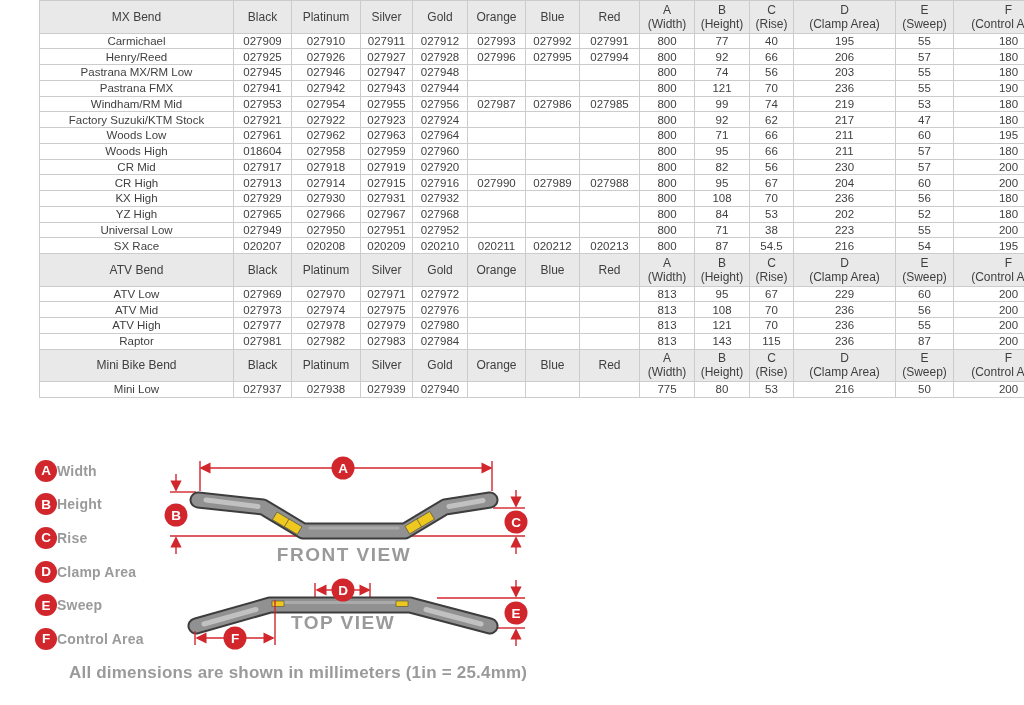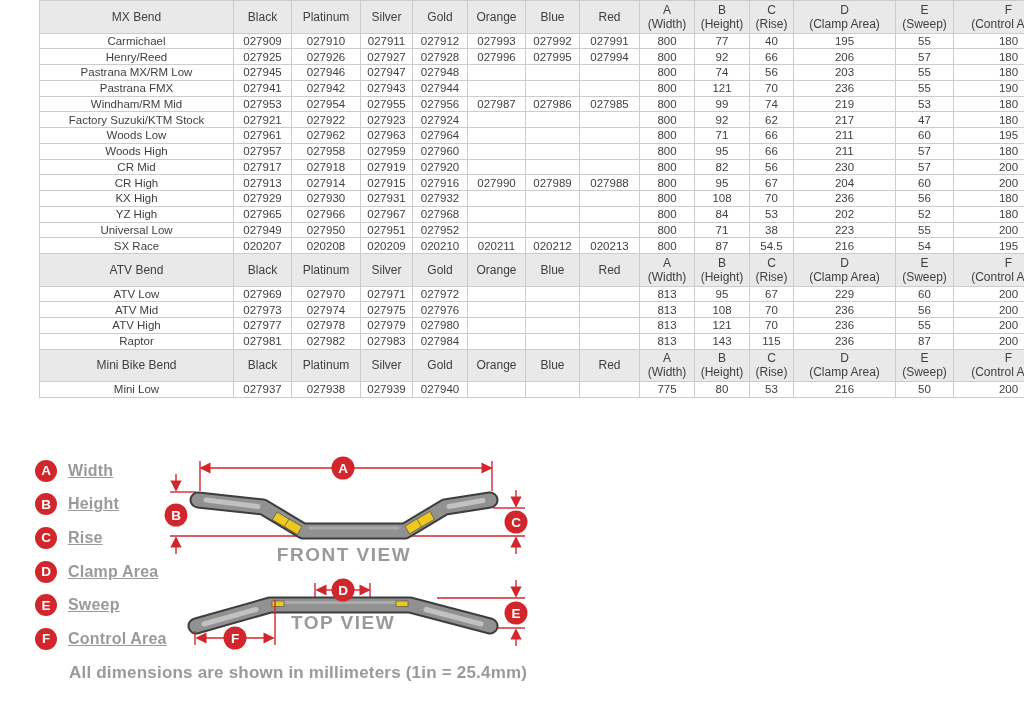--- a/index.html
+++ b/index.html
@@ -19,21 +19,21 @@
   }
   .spec tr.hrow th{background:var(--header-bg);font-weight:400;font-size:12px;height:32.5px;}
   .spec .dl,.spec .ds{line-height:14px;font-size:12px;}
   .spec tr.drow td{font-size:11.5px;height:15.75px;background:#fff;}
 
   
   .legend{position:absolute;left:35px;top:454px;}
   .legend-item{display:flex;align-items:center;height:33.6px;}
   .badge{width:22px;height:22px;border-radius:50%;background:var(--accent-red);color:#fff;
          font-weight:700;font-size:13.5px;display:flex;align-items:center;justify-content:center;flex:0 0 22px;}
-  .legend-label{margin-left:11px;font-size:16px;font-weight:700;color:var(--label-gray);letter-spacing:.2px;text-decoration:underline;}
+  .legend-label{font-size:14px;font-weight:700;color:var(--label-gray);letter-spacing:.2px;}
 
   
   .footnote{position:absolute;left:69px;top:663px;font-size:17px;font-weight:700;
             color:var(--label-gray);letter-spacing:.2px;}
 
   
   .diagram{position:absolute;left:160px;top:445px;}
   .dim{stroke:var(--accent-red);stroke-width:1.4;fill:none;}
   .arrow-fill{fill:var(--accent-red);}
   .badge-c{fill:var(--accent-red);}
@@ -211,21 +211,21 @@
           <td></td>
           <td>800</td>
           <td>71</td>
           <td>66</td>
           <td>211</td>
           <td>60</td>
           <td>195</td>
         </tr>
         <tr class="drow">
           <td>Woods High</td>
-          <td>027957</td>
+          <td>018604</td>
           <td>027958</td>
           <td>027959</td>
           <td>027960</td>
           <td></td>
           <td></td>
           <td></td>
           <td>800</td>
           <td>95</td>
           <td>66</td>
           <td>211</td>

